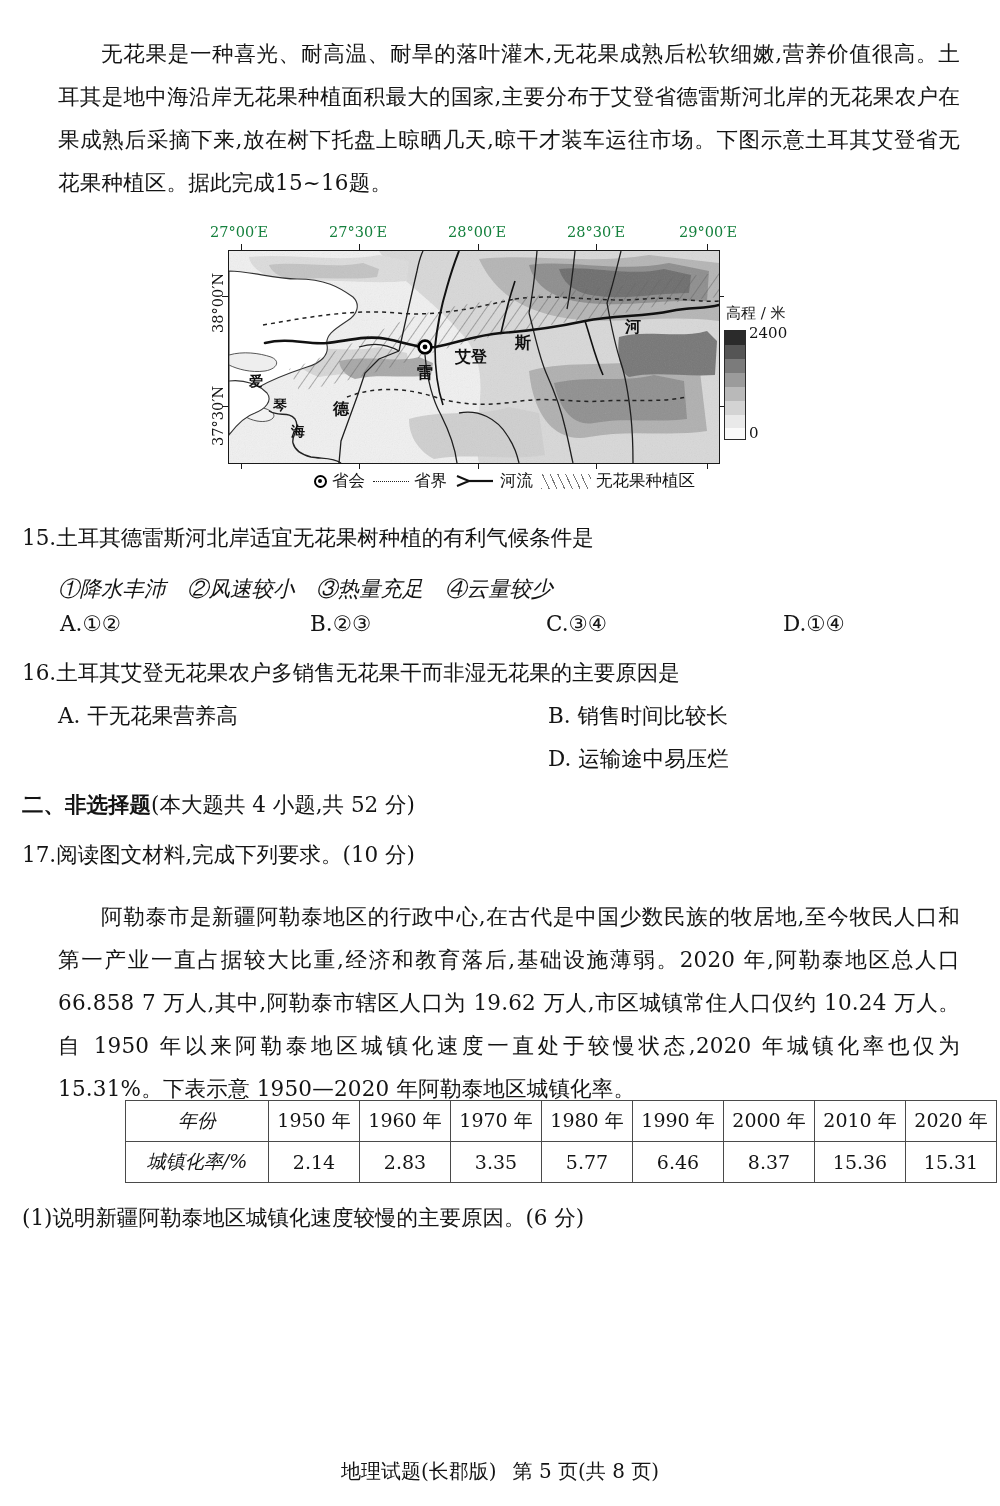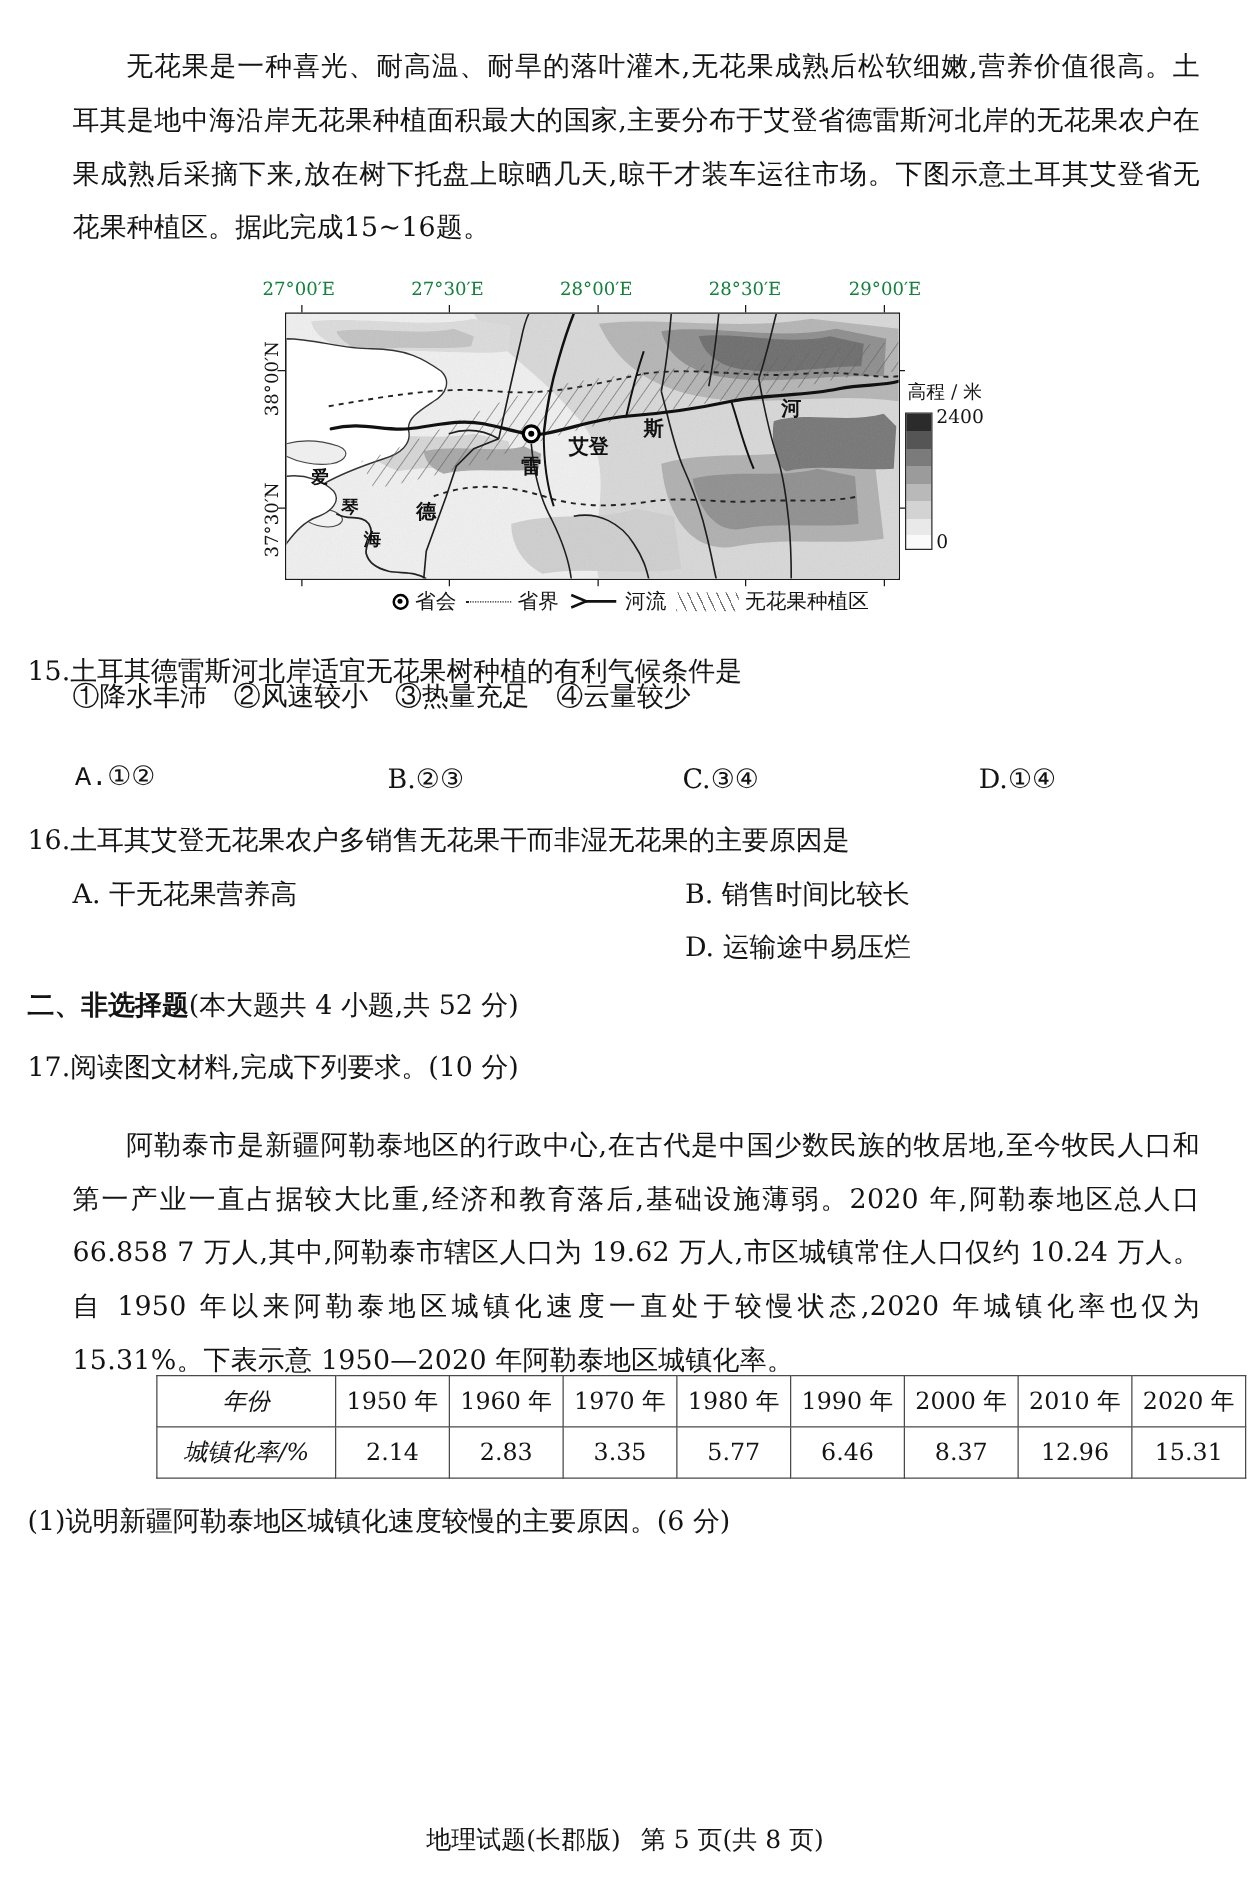--- a/index.html
+++ b/index.html
@@ -377,23 +377,23 @@
       </span>
       <span class="lg-item">
         <span class="lg-hatch"></span>
         <span>无花果种植区</span>
       </span>
     </div>
   </div>
 
   <div class="qline" style="left:22px; top:516px;">15.土耳其德雷斯河北岸适宜无花果树种植的有利气候条件是</div>
 
-  <div class="qline" style="left:58px; top:536px;">①降水丰沛　②风速较小　③热量充足　④云量较少</div>
-
-  <div class="qline" style="left:60px; top:602px;font-family:Liberation Mono, monospace;">
+  <div class="qline" style="left:58px; top:567px;font-style:italic;">①降水丰沛　②风速较小　③热量充足　④云量较少</div>
+
+  <div class="qline" style="left:60px; top:602px;">
     <span>A.</span><span>①②</span>
   </div>
   <div class="qline" style="left:310px; top:602px;">
     <span>B.</span><span>②③</span>
   </div>
   <div class="qline" style="left:546px; top:602px;">
     <span>C.</span><span>③④</span>
   </div>
   <div class="qline" style="left:783px; top:602px;">
     <span>D.</span><span>①④</span>
@@ -436,21 +436,21 @@
         <td class="datacell">2020 年</td>
       </tr>
       <tr>
         <td class="rowhead">城镇化率/%</td>
         <td class="datacell">2.14</td>
         <td class="datacell">2.83</td>
         <td class="datacell">3.35</td>
         <td class="datacell">5.77</td>
         <td class="datacell">6.46</td>
         <td class="datacell">8.37</td>
-        <td class="datacell">12.96</td>
+        <td class="datacell">15.36</td>
         <td class="datacell">15.31</td>
       </tr>
     </tbody>
   </table>
 
   <div class="qline" style="left:22px; top:1196px;">(1)说明新疆阿勒泰地区城镇化速度较慢的主要原因。(6 分)</div>
 
   <div id="footer">
     <span>地理试题(长郡版)</span><span class="f-sp"></span><span>第 5 页(共 8 页)</span>
   </div>

